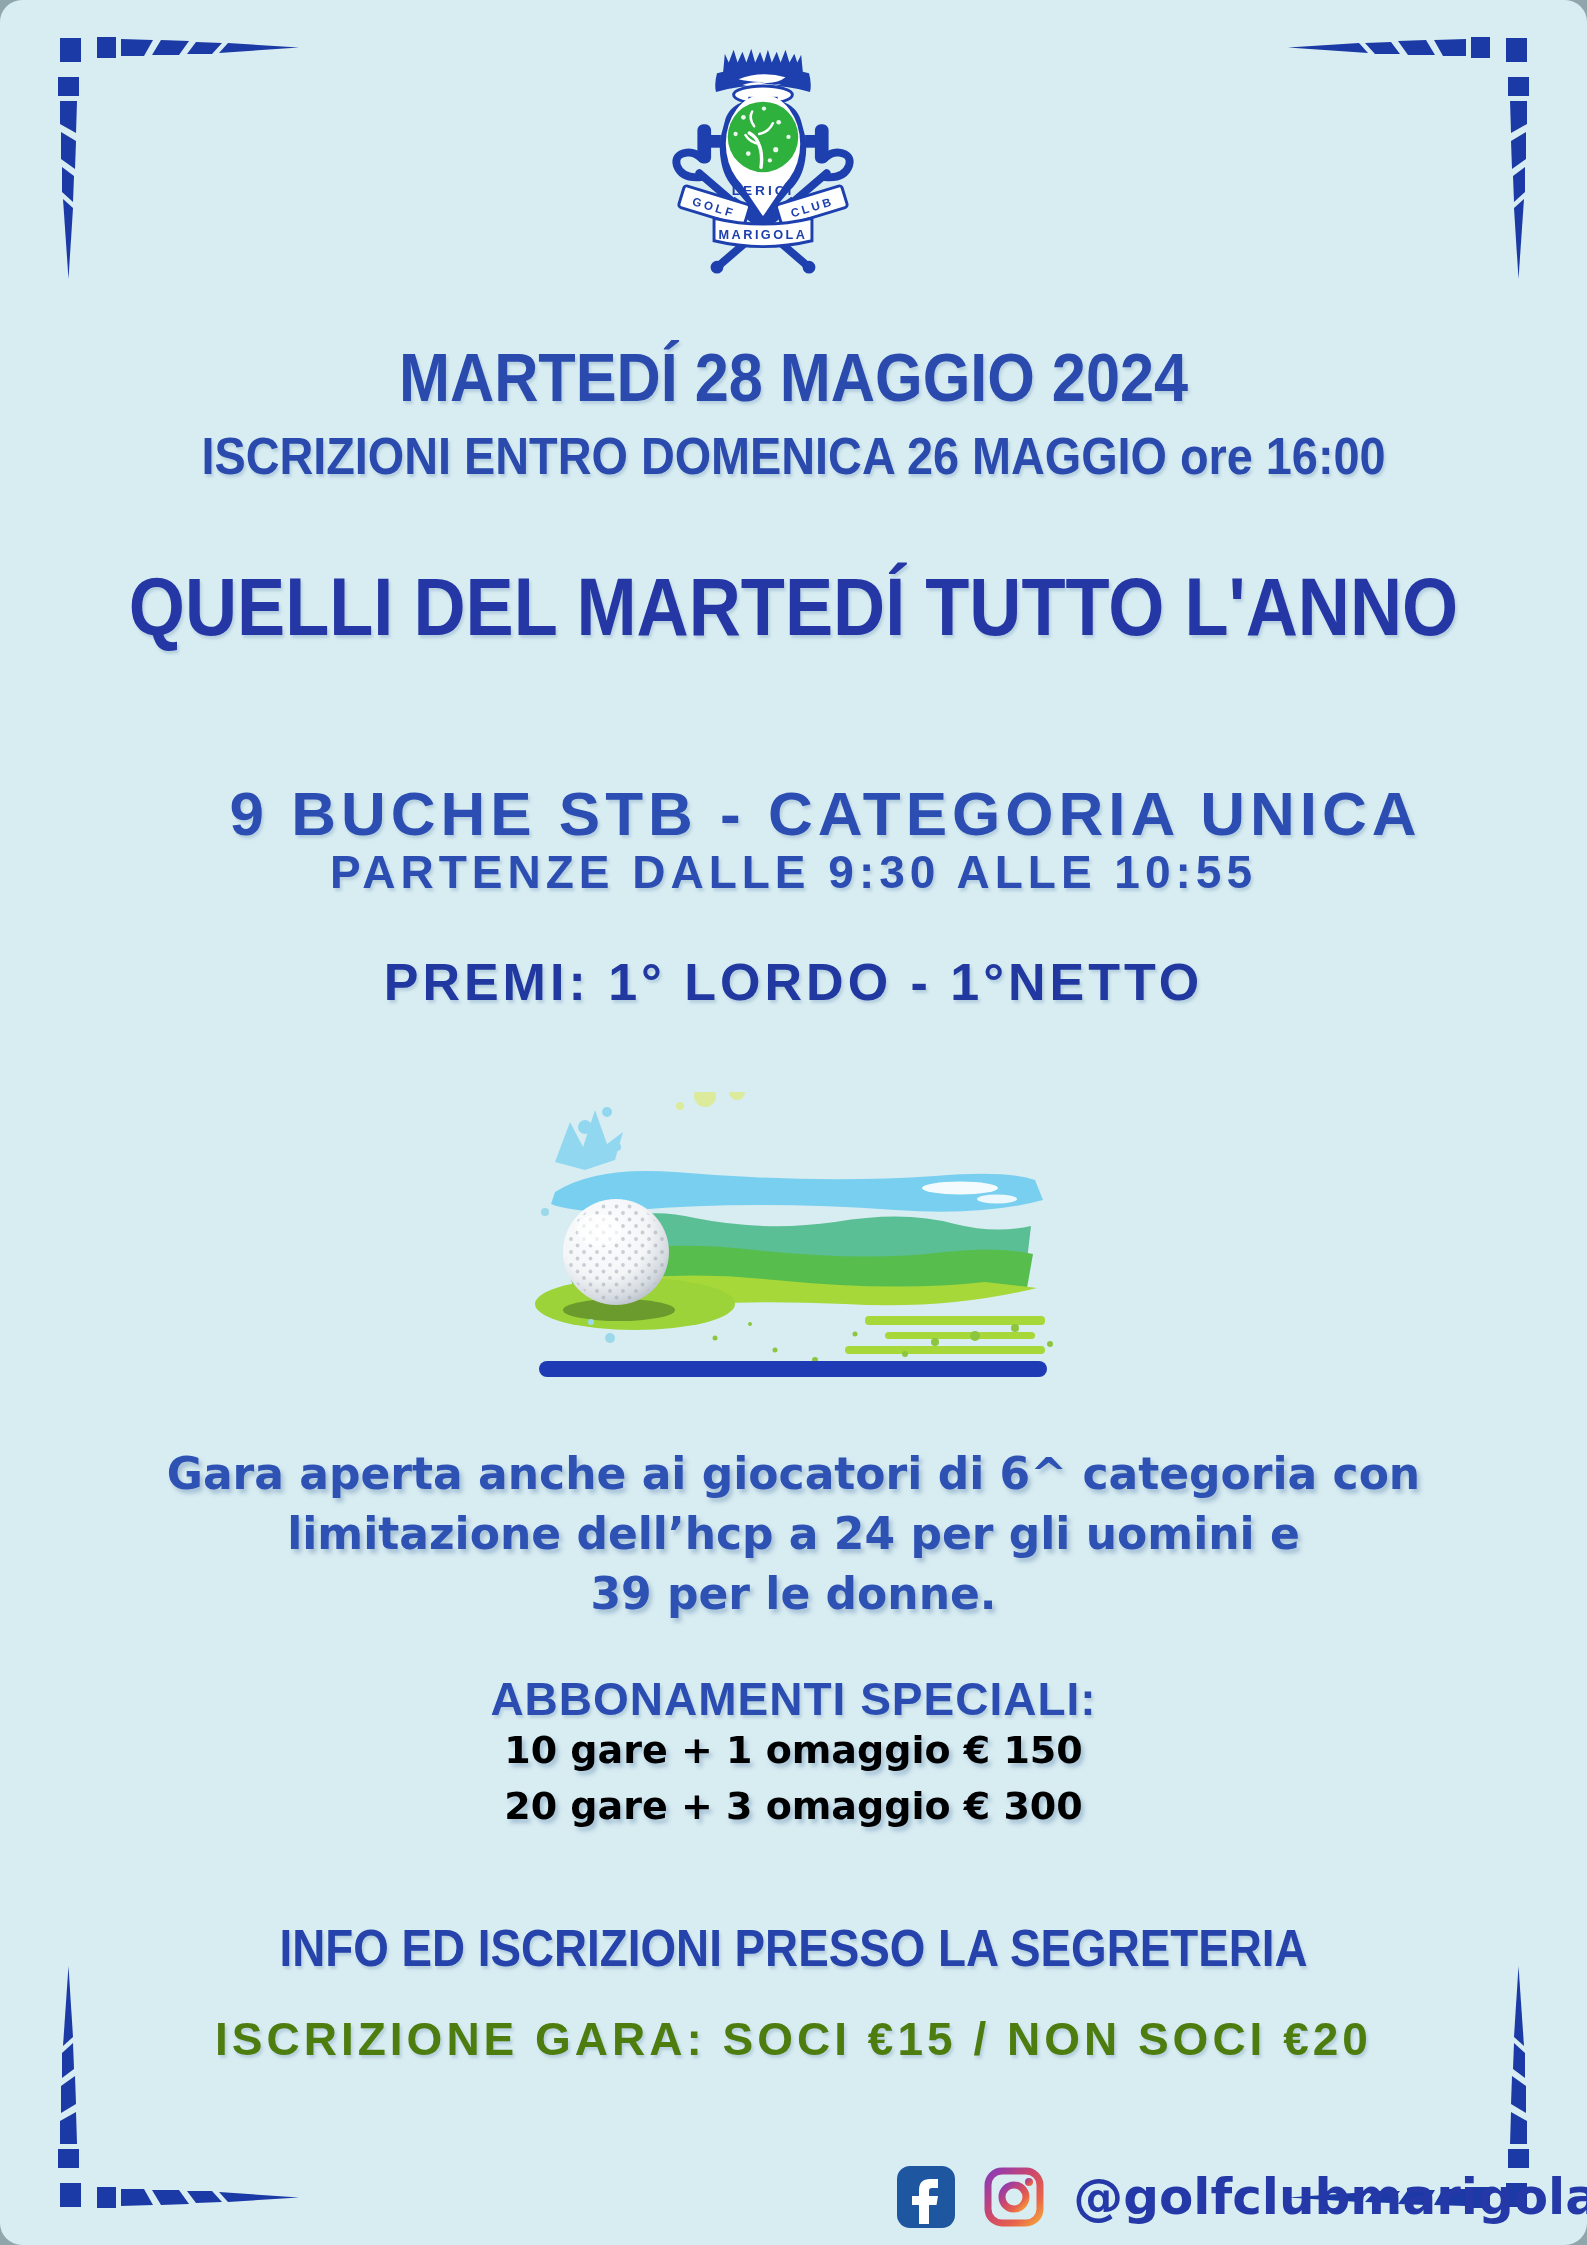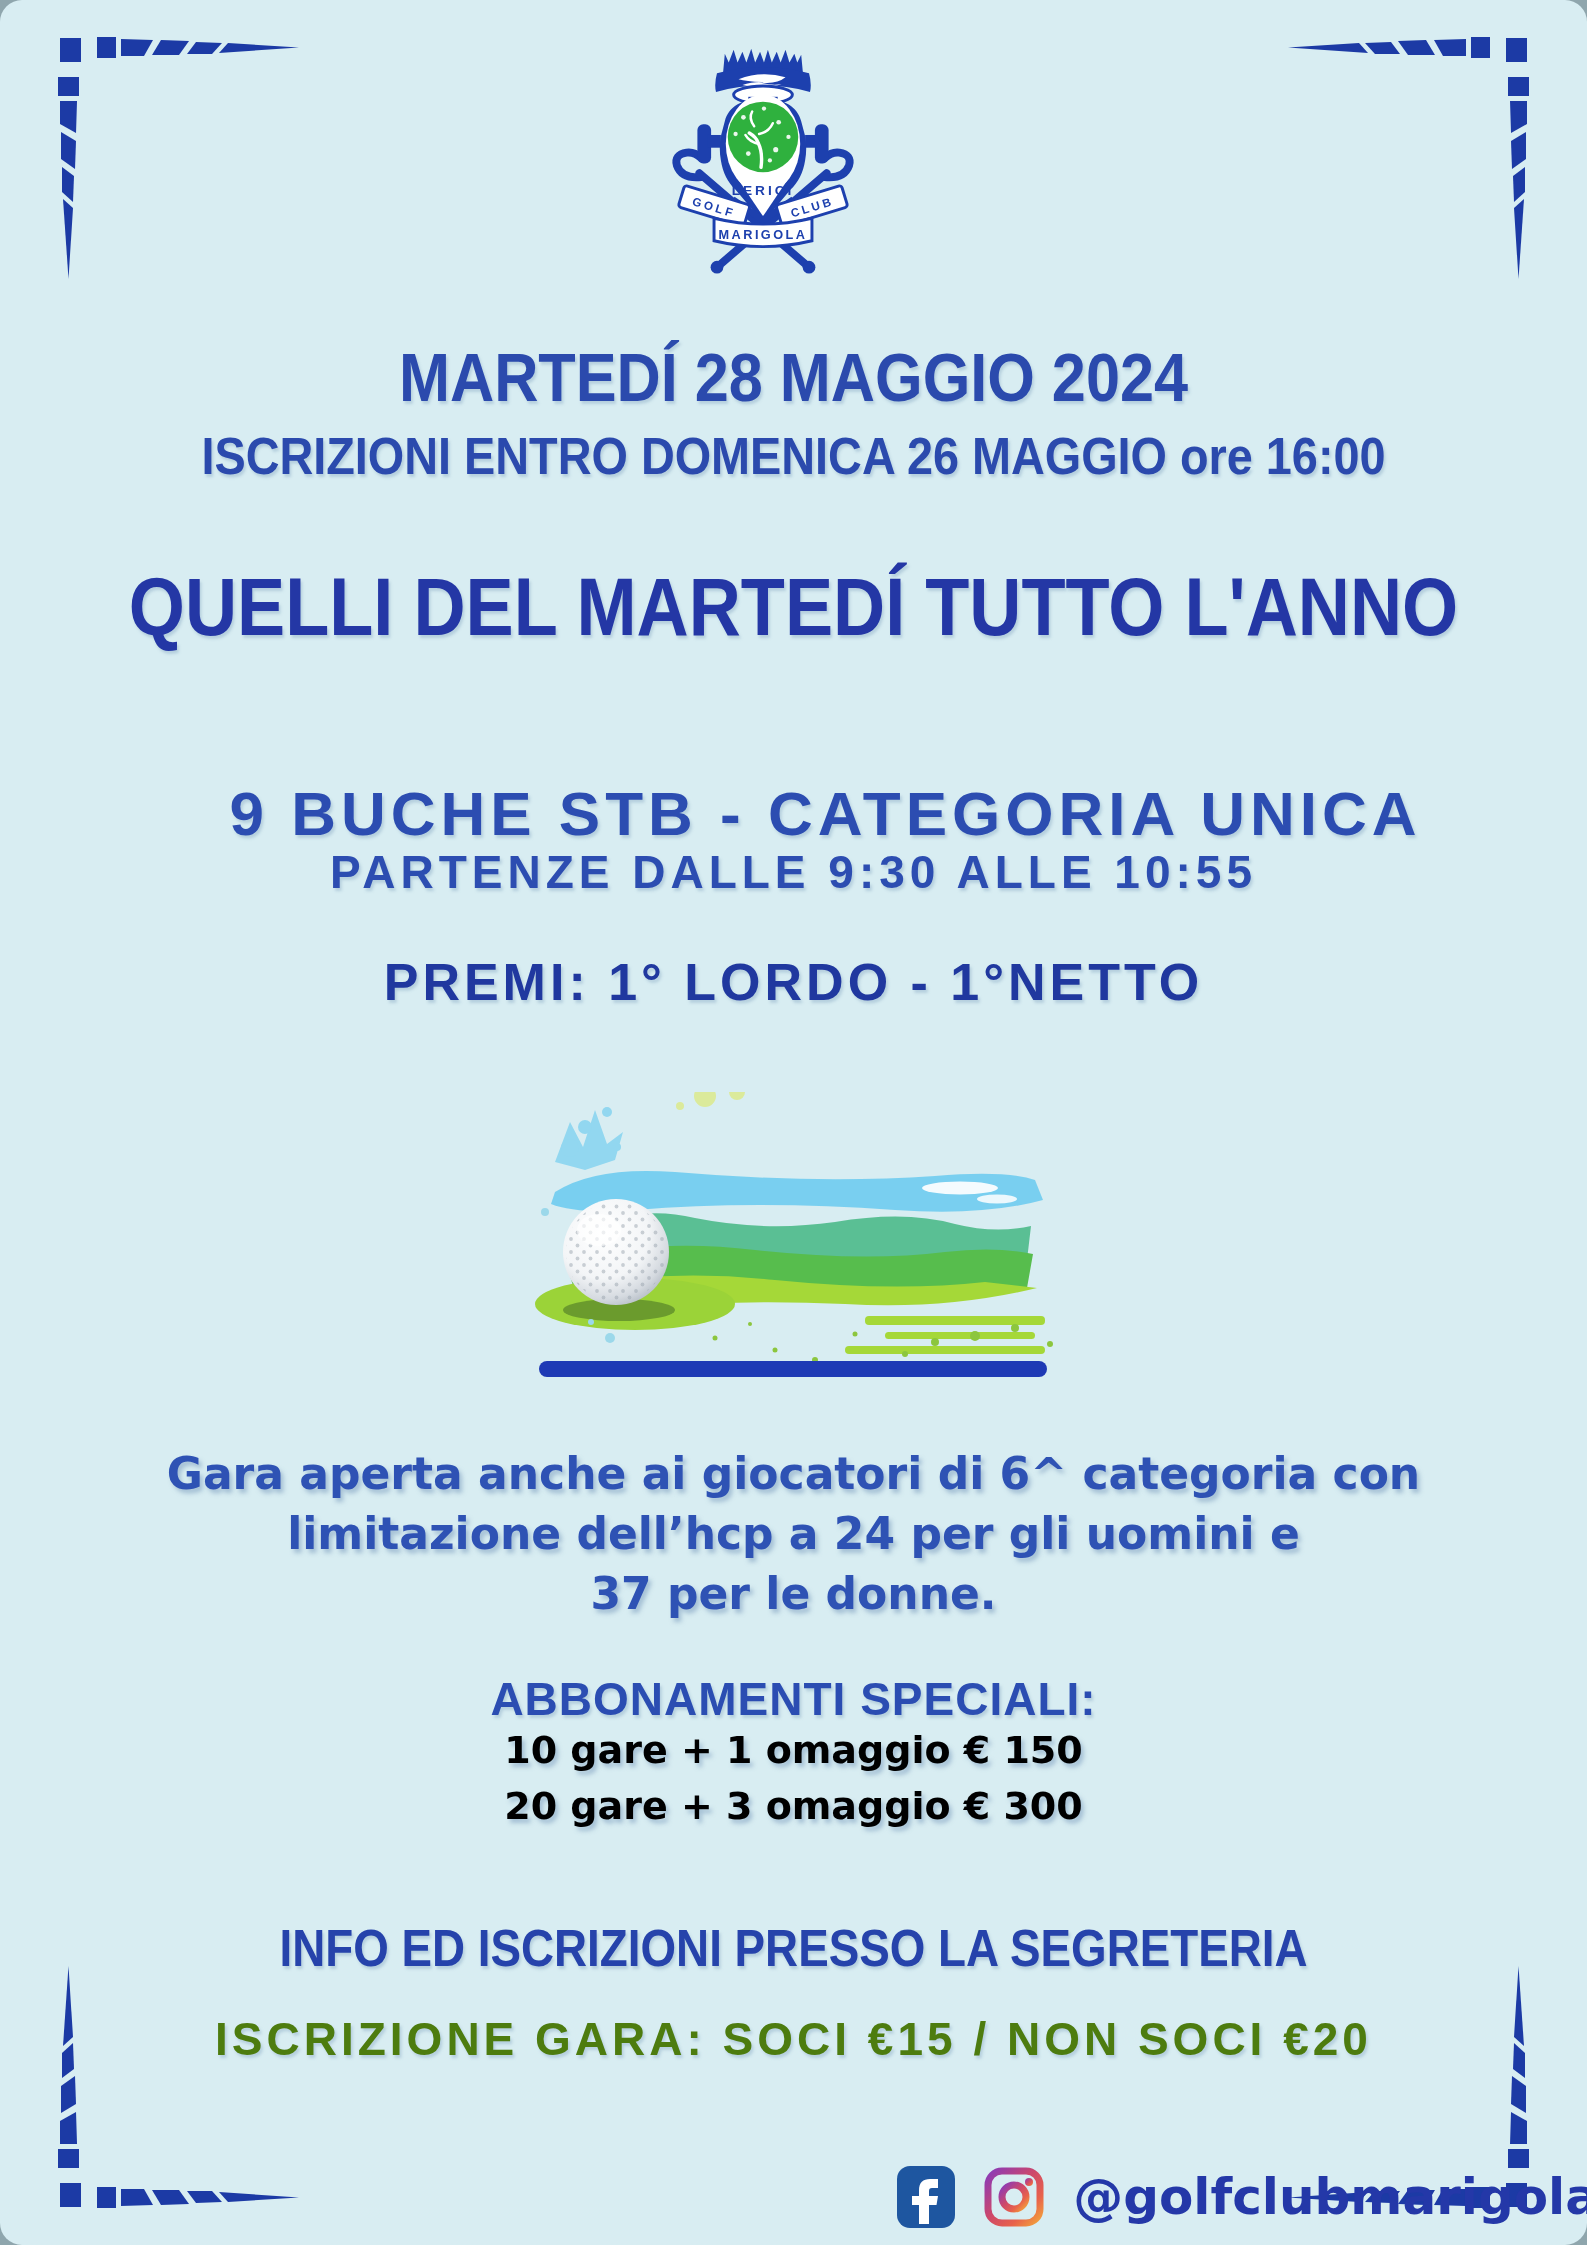--- a/index.html
+++ b/index.html
@@ -229,21 +229,21 @@
       <circle cx="95" cy="246" r="5"></circle>
         <circle cx="76" cy="230" r="3"></circle>
         <circle cx="30" cy="120" r="4"></circle>
     </g>
   </svg>
 
   <div class="divider"></div>
 
   <div class="abs t-rule r1">Gara aperta anche ai giocatori di 6^ categoria con</div>
   <div class="abs t-rule r2">limitazione dell’hcp a 24 per gli uomini e</div>
-  <div class="abs t-rule r3">37 per le donne.</div>
+  <div class="abs t-rule r3">39 per le donne.</div>
 
   <div class="abs t-abbo hsh">ABBONAMENTI SPECIALI:</div>
   <div class="abs t-opt o1">10 gare + 1 omaggio € 150</div>
   <div class="abs t-opt o2">20 gare + 3 omaggio € 300</div>
 
   <div class="abs t-info hsh">INFO ED ISCRIZIONI PRESSO LA SEGRETERIA</div>
   <div class="abs t-fees hsh">ISCRIZIONE GARA: SOCI €15 / NON SOCI €20</div>
 
   <div class="social-row">
     <svg width="58" height="62" viewBox="0 0 58 62">

